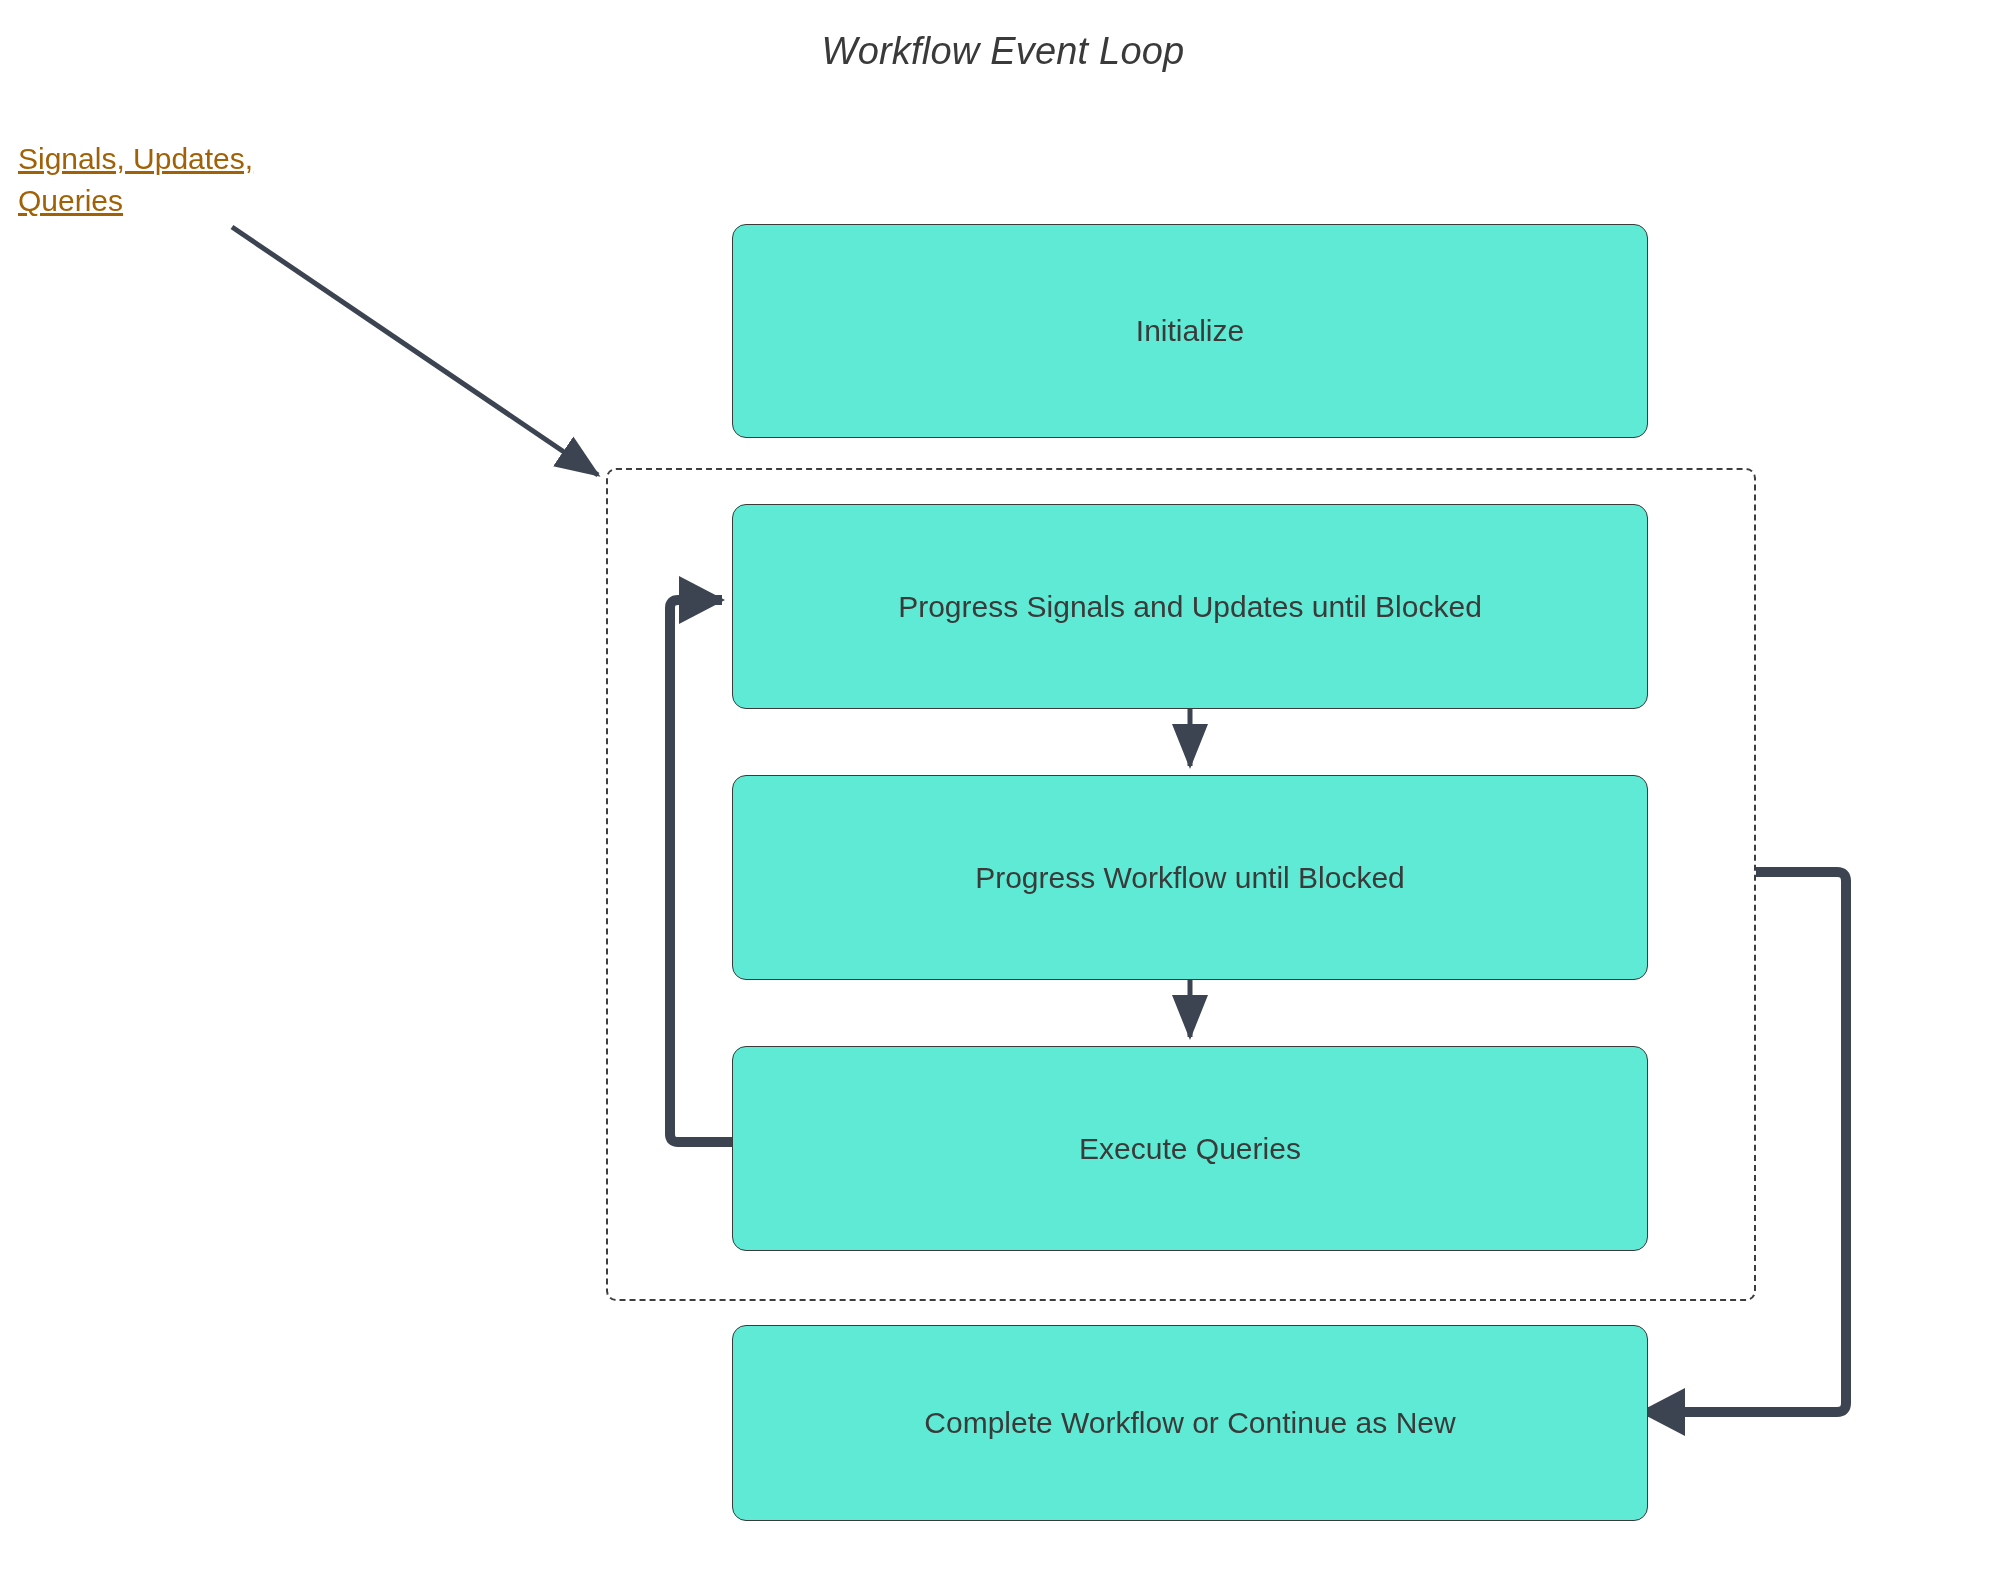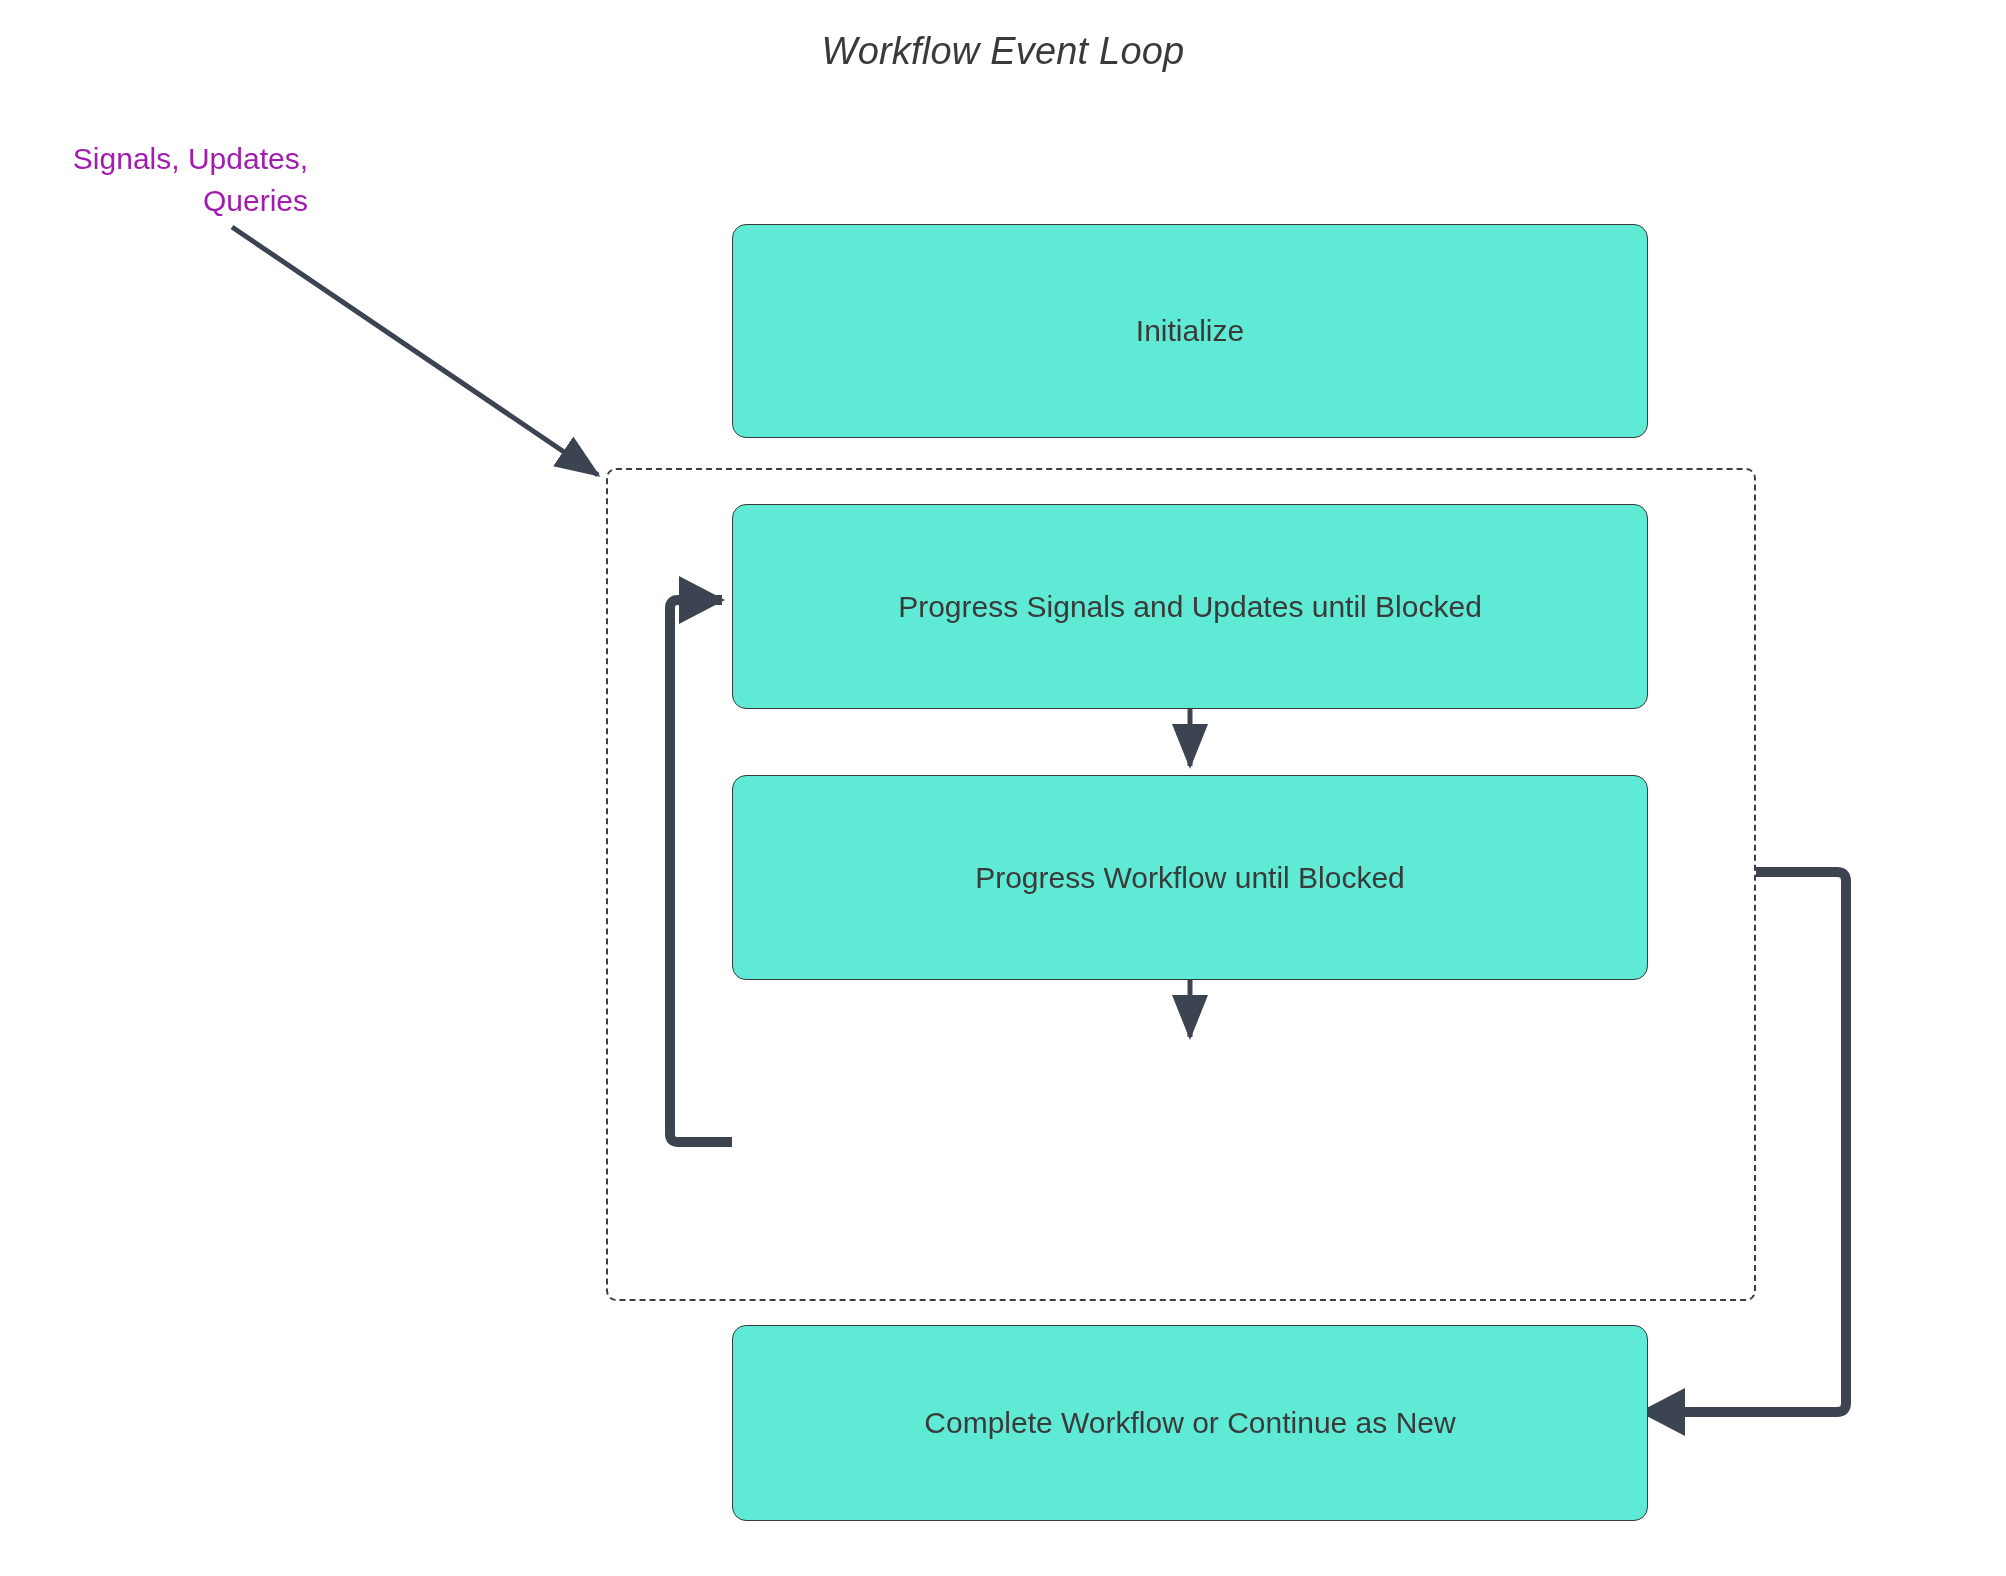--- a/index.html
+++ b/index.html
@@ -40,25 +40,26 @@
     color: #3a3a3a;
     letter-spacing: 0.2px;
   }
 
   
   .source-label {
     position: absolute;
     left: 18px;
     top: 138px;
     width: 290px;
-    text-align: right;
+    text-align: left;
     font-size: 30px;
     line-height: 42px;
-    color: #a21caf;
+    color: #a16207;
     white-space: pre-line;
+    text-decoration: underline;
   }
 
   
   .loop-container {
     position: absolute;
     left: 606px;
     top: 468px;
     width: 1150px;
     height: 833px;
     border: 2px dashed #3d3d3d;
@@ -130,18 +131,21 @@
   </div>
 
   <div class="node" id="node-progress-workflow">
     <span class="node-label">Progress Workflow until Blocked</span>
   </div>
 
   <div class="node" id="node-progress-signals">
     <span class="node-label">Progress Signals and Updates until Blocked</span>
   </div>
 
+  <div class="node" id="node-execute-queries">
+    <span class="node-label">Execute Queries</span>
+  </div>
 
   <div class="node" id="node-complete-workflow">
     <span class="node-label">Complete Workflow or Continue as New</span>
   </div>
 
 </div>
 
 </body></html>

